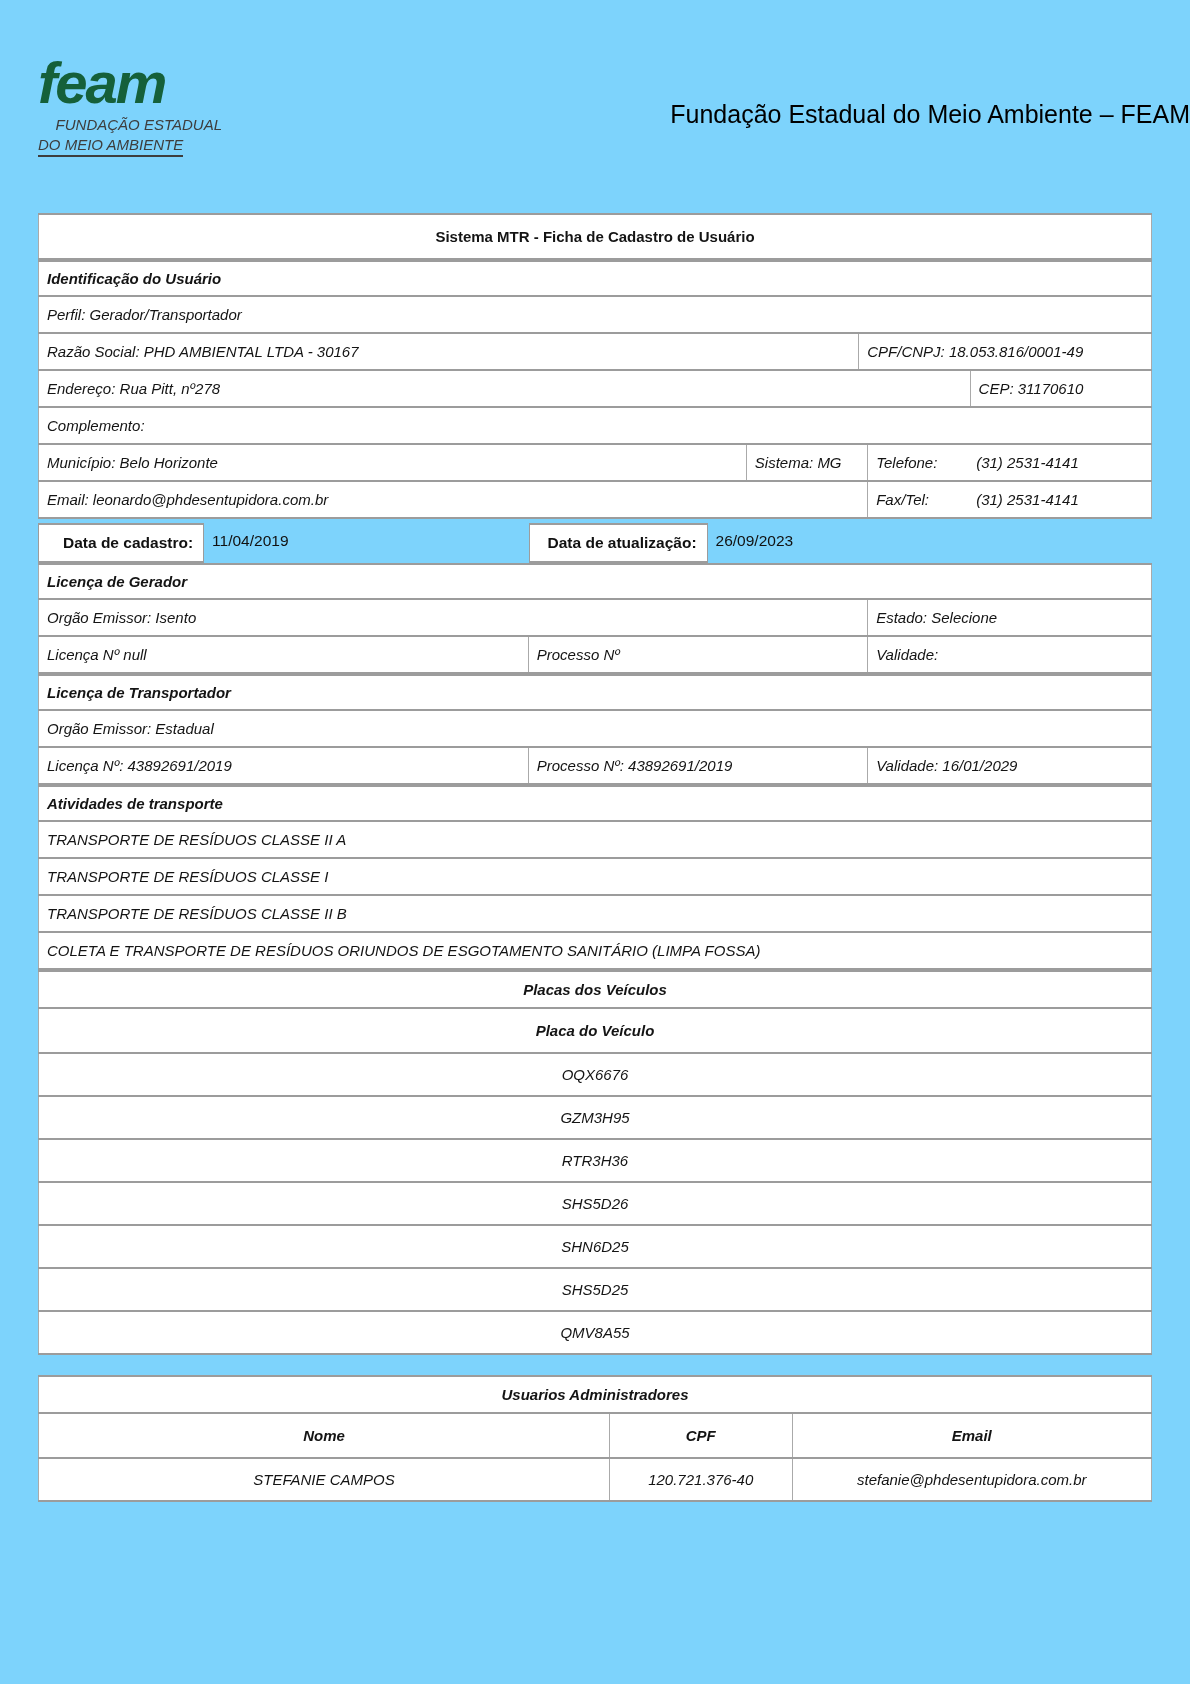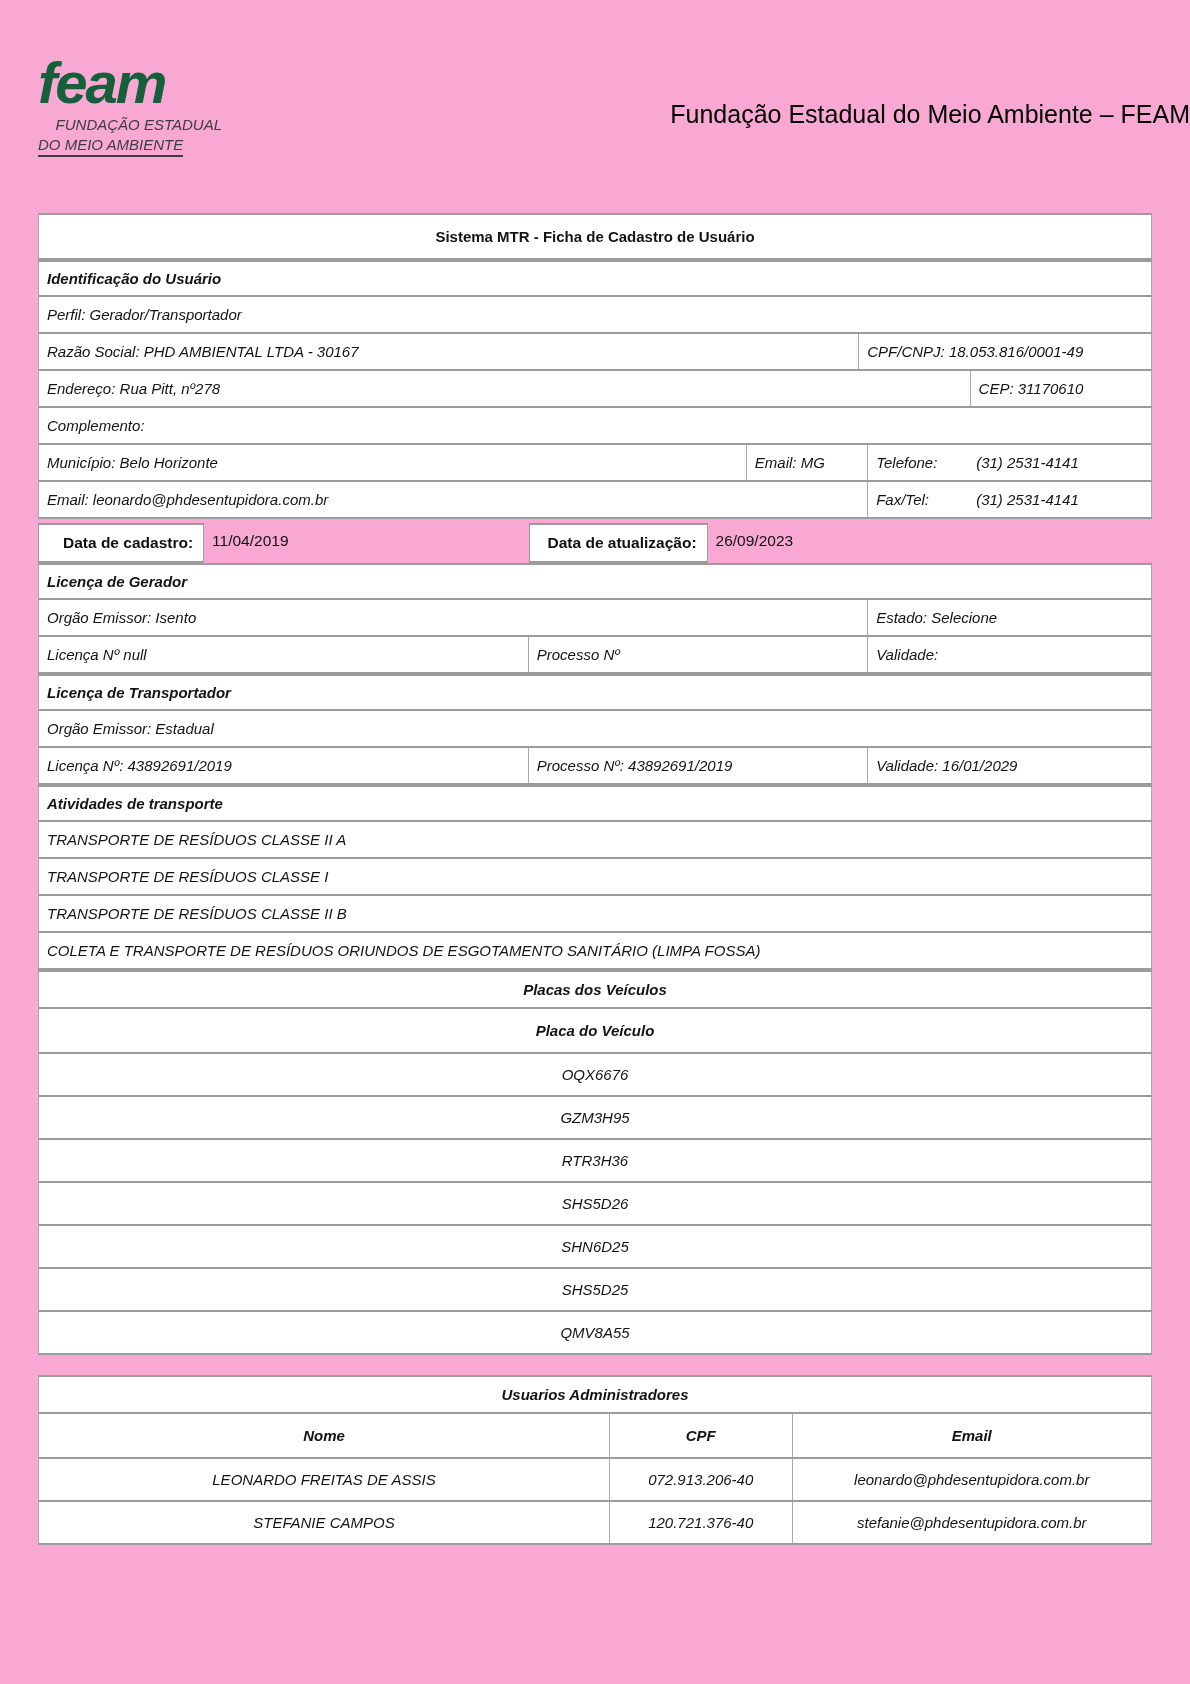--- a/index.html
+++ b/index.html
@@ -6,21 +6,21 @@
   html, body { background: #ffffff; }
   body {
     width: 1190px;
     font-family: "Liberation Sans", sans-serif;
     color: #111111;
   }
   .page {
     position: relative;
     width: 1190px;
     height: 1684px;
-    background: #f9a8d4;
+    background: #7dd3fc;
     overflow: hidden;
   }
   .content { margin: 0 38px; width: 1114px; }
 
   
   .header { position: relative; height: 213px; }
   .logo-block { position: absolute; left: 38px; top: 52px; width: 230px; }
   .logo-word {
     font-size: 58px; line-height: 62px; font-weight: bold; font-style: italic;
     letter-spacing: -2px; color: #15603a;
@@ -159,21 +159,21 @@
       </table>
     <table class="rowt">
         <colgroup>
           <col style="width:63.6%">
           <col style="width:10.9%">
           <col style="width:25.5%">
         </colgroup>
         <tbody>
           <tr>
       <td>Município: Belo Horizonte</td>
-      <td>Email: MG</td>
+      <td>Sistema: MG</td>
       <td><span class="lab-tel">Telefone:</span><span>(31) 2531-4141</span></td>
     </tr>
         </tbody>
       </table>
     <table class="rowt">
         <colgroup>
           <col style="width:74.5%">
           <col style="width:25.5%">
         </colgroup>
         <tbody>
@@ -386,34 +386,20 @@
         </tbody>
       </table>
     <table class="rowt cell-center tall">
         <colgroup>
           <col style="width:51.3%">
           <col style="width:16.4%">
           <col style="width:32.3%">
         </colgroup>
         <tbody>
           <tr>
-      <td>LEONARDO FREITAS DE ASSIS</td>
-      <td>072.913.206-40</td>
-      <td>leonardo@phdesentupidora.com.br</td>
-    </tr>
-        </tbody>
-      </table>
-    <table class="rowt cell-center tall">
-        <colgroup>
-          <col style="width:51.3%">
-          <col style="width:16.4%">
-          <col style="width:32.3%">
-        </colgroup>
-        <tbody>
-          <tr>
       <td>STEFANIE CAMPOS</td>
       <td>120.721.376-40</td>
       <td>stefanie@phdesentupidora.com.br</td>
     </tr>
         </tbody>
       </table>
   </div>
 
 </div>
 

